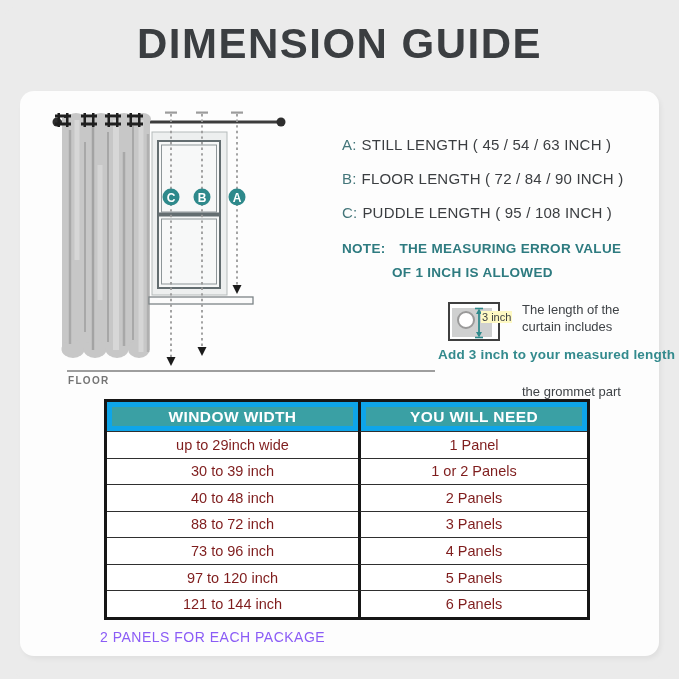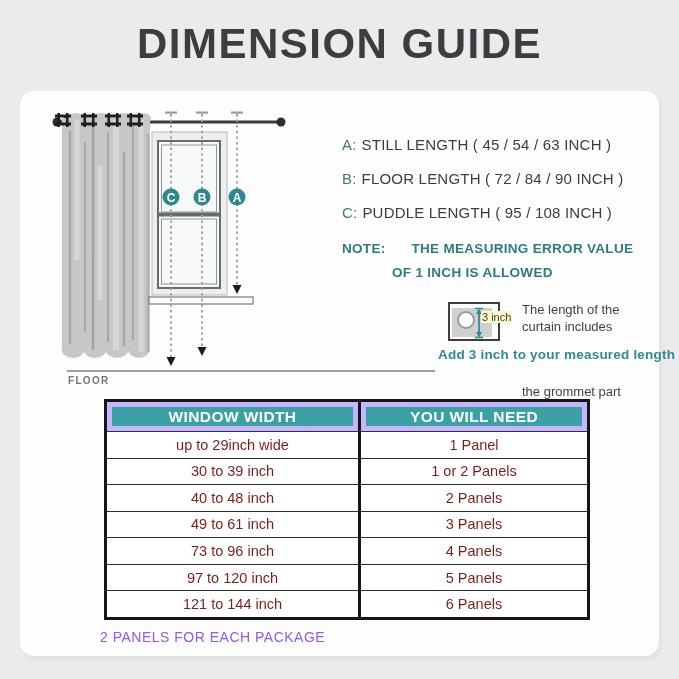--- a/index.html
+++ b/index.html
@@ -23,39 +23,39 @@
   .floor-label{position:absolute;left:68px;top:375px;font-size:10px;font-weight:600;
     letter-spacing:1.3px;color:#747474;}
 
   .len-line{position:absolute;left:342px;font-size:15px;color:var(--ink);letter-spacing:0.2px;white-space:nowrap;}
   .len-a{top:136px;} .len-b{top:170px;} .len-c{top:204px;}
   .len-key{color:#44767a;margin-right:5px;}
 
   .note-line{position:absolute;font-size:13.5px;font-weight:600;color:var(--teal-note);
     letter-spacing:0.3px;white-space:nowrap;}
   .note-1{left:342px;top:241px;} .note-2{left:392px;top:265px;}
-  .note-prefix{margin-right:26px;}
+  .note-prefix{margin-right:14px;}
 
   .gbox{position:absolute;left:448px;top:302px;width:52px;height:39px;
     border:2px solid #3f3f3f;background:#fff;}
   .gfill{position:absolute;left:2px;top:4px;width:40px;height:29px;background:#cfd0d0;}
   .gring{position:absolute;left:7px;top:7px;width:18px;height:18px;border-radius:50%;
     border:2.5px solid #9a9a9a;background:#fff;}
   .garrow{position:absolute;left:23px;top:1px;}
   .gmeasure{position:absolute;left:481px;top:311px;font-size:11px;color:var(--ink);
     background:#fef9c3;padding:0 1px;white-space:nowrap;}
   .gdesc{position:absolute;left:522px;font-size:13px;color:#3f4347;white-space:nowrap;}
   .gdesc-0{top:302px;} .gdesc-1{top:319px;} .gdesc-2{top:336px;margin-top:48px;}
   .gtip{position:absolute;left:438px;top:347px;font-size:13.5px;font-weight:600;
     color:var(--teal-tip);letter-spacing:0.2px;white-space:nowrap;}
 
   .dim-table{position:absolute;left:104px;top:399px;width:486px;height:221px;
     border:3px solid var(--table-border);background:#fff;
     display:grid;grid-template-columns:251px 1fr;grid-template-rows:29px repeat(7,1fr);}
-  .hcell{padding:5px;background:#c4b5fd;}
+  .hcell{padding:5px;background:#0ea5e9;}
   .hcell-inner{width:100%;height:100%;background:var(--teal-header);display:flex;
     align-items:center;justify-content:center;color:#fff;font-weight:700;
     font-size:15.5px;letter-spacing:0.4px;}
   .col2{border-left:3px solid var(--table-border);}
   .dcell{display:flex;align-items:center;justify-content:center;font-size:14.5px;
     color:#7f1d1d;border-top:1.5px solid #2f2f2f;}
 
   .footer-note{position:absolute;left:100px;top:629px;font-size:14px;font-weight:500;
     letter-spacing:0.5px;color:#8b5cf6;}
 
@@ -209,21 +209,21 @@
 
     <div class="dcell">up to 29inch wide</div>
     <div class="dcell col2">1 Panel</div>
 
     <div class="dcell">30 to 39 inch</div>
     <div class="dcell col2">1 or 2 Panels</div>
 
     <div class="dcell">40 to 48 inch</div>
     <div class="dcell col2">2 Panels</div>
 
-    <div class="dcell">49 to 61 inch</div>
+    <div class="dcell">88 to 72 inch</div>
     <div class="dcell col2">3 Panels</div>
 
     <div class="dcell">73 to 96 inch</div>
     <div class="dcell col2">4 Panels</div>
 
     <div class="dcell">97 to 120 inch</div>
     <div class="dcell col2">5 Panels</div>
 
     <div class="dcell">121 to 144 inch</div>
     <div class="dcell col2">6 Panels</div>

